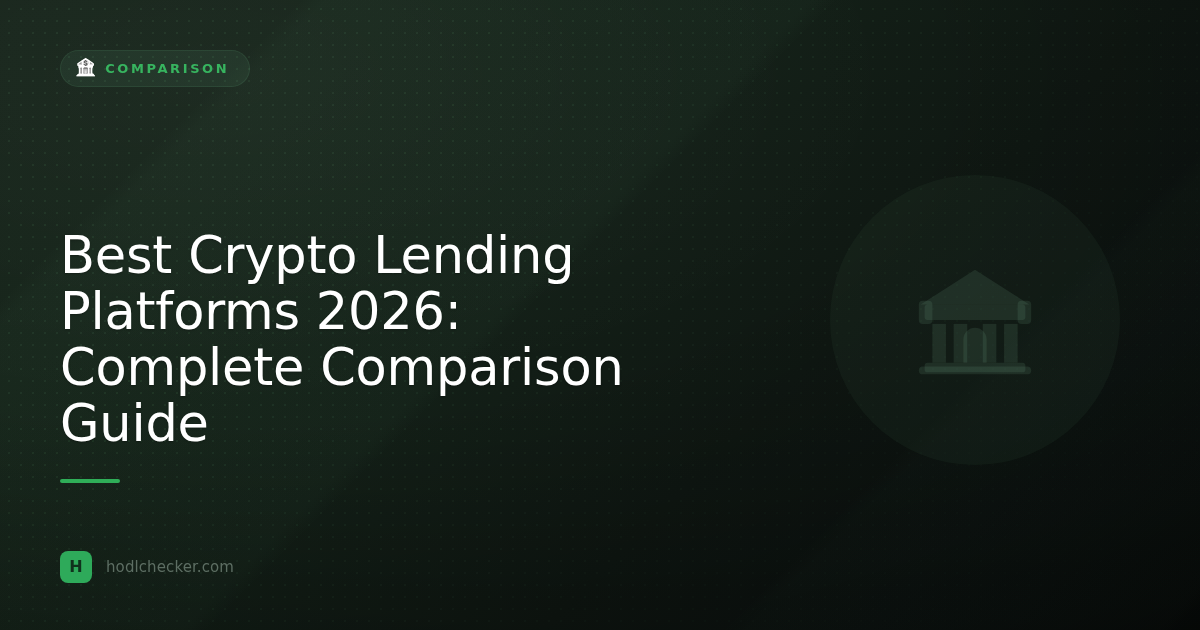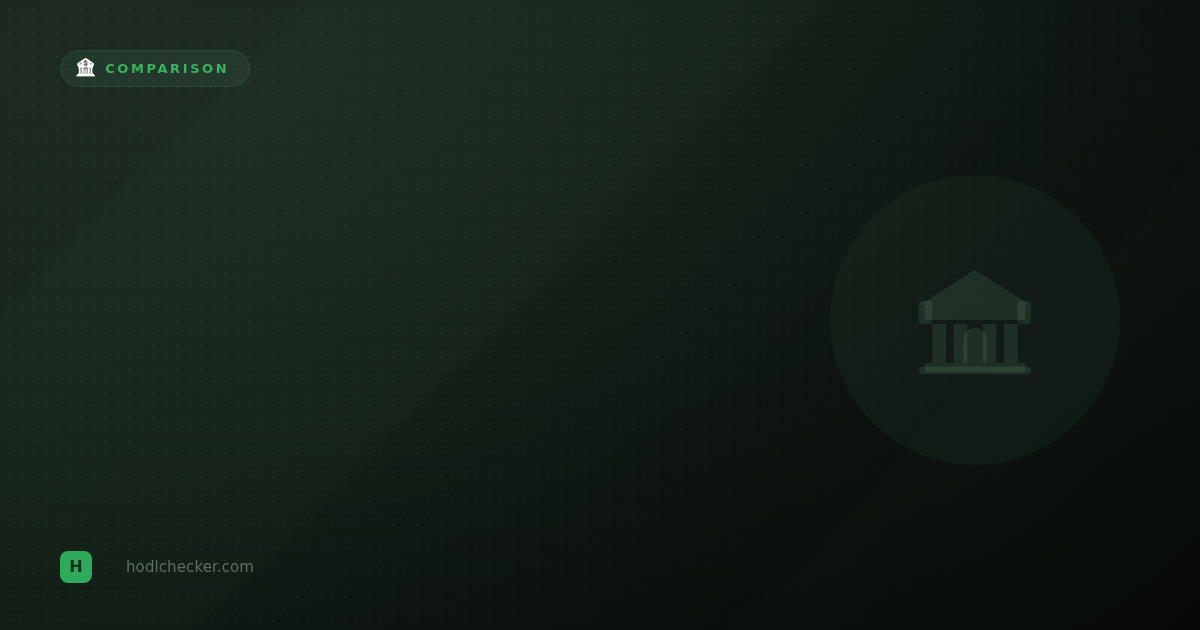--- a/index.html
+++ b/index.html
@@ -178,21 +178,21 @@
     font-size: 20px;
     font-weight: 400;
     color: #f2f5f3;
     letter-spacing: 0.1px;
   }
   .brand-url {
     font-size: 15px;
     font-weight: 400;
     color: #5d6e63;
     letter-spacing: 0.1px;
-    margin-left: 21px;
+    margin-left: 1px;
   }
 </style>
 </head>
 <body>
 
 <div class="card">
 
   <div class="bg-bands"></div>
   <div class="bg-dots"></div>
   <div class="bg-vignette"></div>
@@ -211,19 +211,23 @@
       <rect x="6" y="54" width="52" height="5" rx="1.5"></rect>
       <rect x="3" y="56" width="58" height="4" rx="2"></rect>
     </svg>
   </div>
 
   <div class="badge">
     <span class="badge-icon">🏦</span>
     <span class="badge-label">COMPARISON</span>
   </div>
 
+  <div class="title-block">
+    <h1 class="headline">Best Crypto Lending Platforms 2026: Complete Comparison Guide</h1>
+    <div class="accent-rule"></div>
+  </div>
 
   <div class="footer">
     <div class="brand-logo">H</div>
     <span class="brand-url">hodlchecker.com</span>
   </div>
 
 </div>
 
 </body></html>

